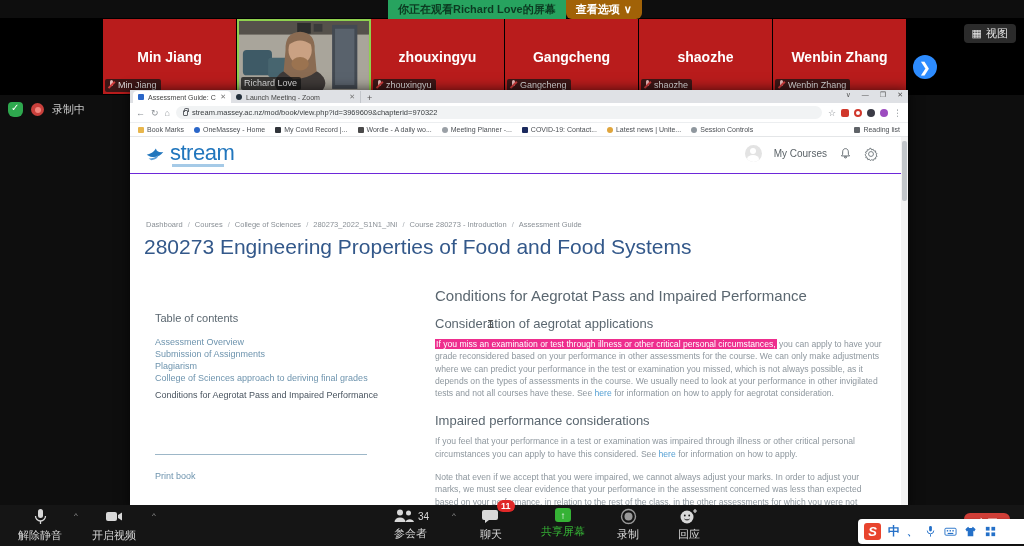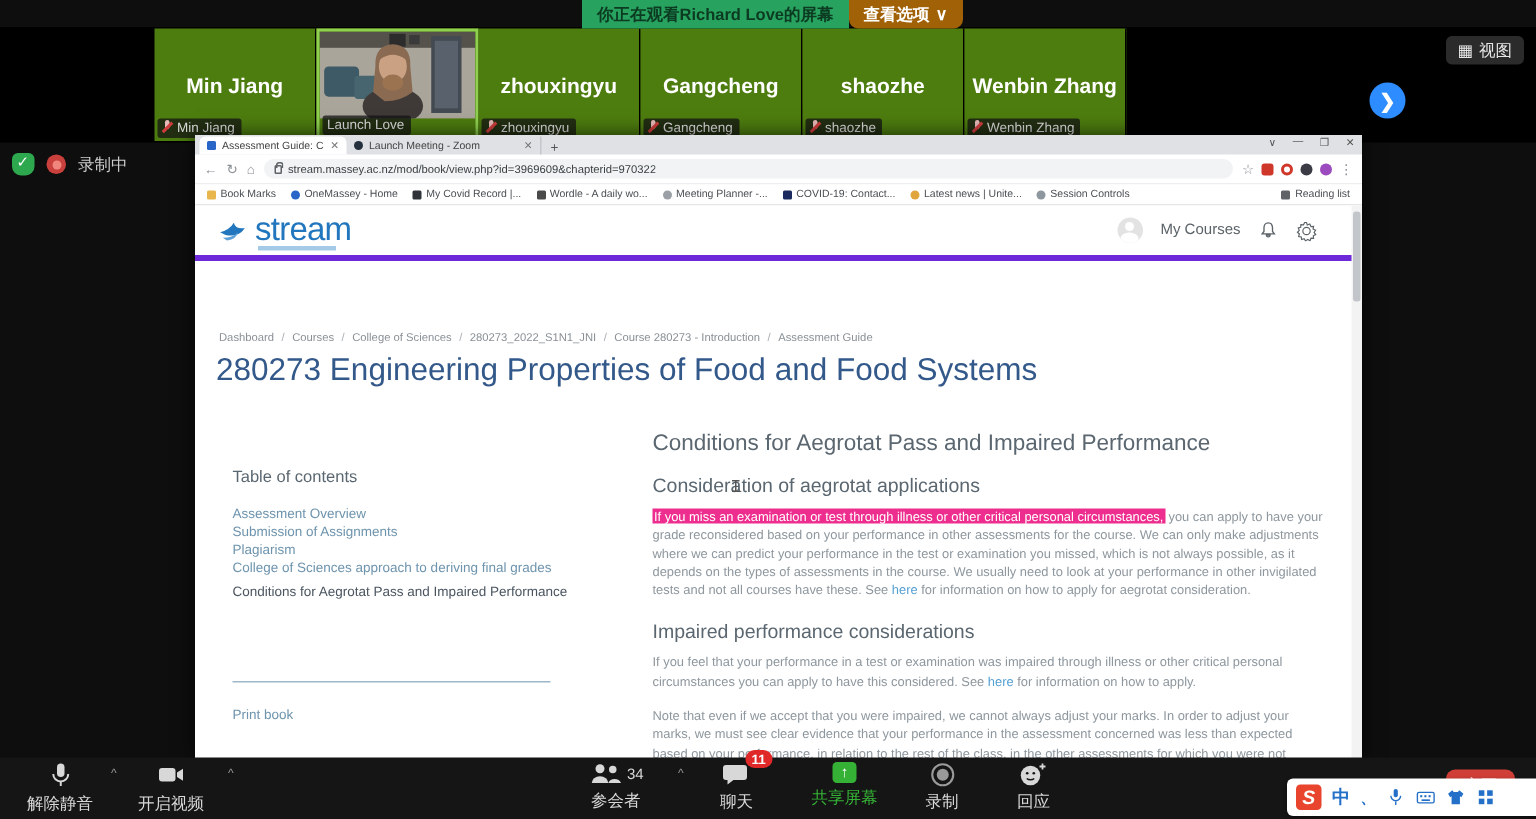--- a/index.html
+++ b/index.html
@@ -23,21 +23,21 @@
   
   .watch-banner { position:absolute; left:388px; top:0; height:19px; display:flex; z-index:50; }
   .watch-banner .green { background:#27a35f; color:#0c3b22; font-weight:bold; font-size:11px;
     display:flex; align-items:center; padding:0 10px; }
   .watch-banner .opts { background:#a16207; color:#fff; font-size:11px; font-weight:bold;
     display:flex; align-items:center; padding:0 10px; border-radius:0 0 6px 6px; gap:4px; }
 
   
   .video-strip { position:absolute; top:18px; left:0; width:1024px; height:77px; background:#000; }
   .tiles { position:absolute; left:103px; top:1px; height:75px; display:flex; }
-  .tile { width:108px; height:75px; background:#4d7c0f; border-right:1px solid #000;
+  .tile { width:134px; height:75px; background:#b91c1c; border-right:1px solid #000;
     position:relative; overflow:hidden; }
   .tile .pname { position:absolute; width:100%; top:30px; text-align:center;
     color:#fff; font-weight:bold; font-size:14px; }
   .tile .plabel { position:absolute; left:2px; bottom:2px; background:rgba(20,20,20,.75);
     color:#ddd; font-size:9px; padding:1px 4px 2px 3px; display:flex; align-items:center; gap:3px;
     border-radius:2px; }
   .tile.video-on { border:2px solid #8fd14f; }
   .muted-mini { position:relative; width:7px; height:10px; flex:0 0 auto; }
   .muted-mini::before { content:""; position:absolute; left:2px; top:0; width:3px; height:6px;
     background:#e8b9b9; border-radius:2px; }
@@ -93,21 +93,21 @@
     align-items:center; padding:0 8px; gap:10px; }
   .bm { display:flex; align-items:center; gap:3px; font-size:7px; color:#4b4f54; white-space:nowrap; }
   .bm .bfav { width:6px; height:6px; border-radius:1px; flex:0 0 auto; }
   .bm-reading { margin-left:auto; }
 
   
   .page { position:relative; height:371px; background:#fff; overflow:hidden; }
   .pg-scrollbar { position:absolute; right:0; top:0; width:7px; height:100%; background:#f3f3f3; }
   .pg-thumb { position:absolute; right:1px; top:4px; width:5px; height:60px; background:#c2c6ca; border-radius:2px; }
 
-  .stream-header { position:absolute; left:0; top:0; width:100%; height:37px; border-bottom:4px solid #6d28d9; }
+  .stream-header { position:absolute; left:0; top:0; width:100%; height:37px; border-bottom:1px solid #6d28d9; }
   .logo { position:absolute; left:14px; top:5px; display:flex; align-items:flex-start; gap:4px; }
   .swoosh { width:22px; height:22px; }
   .logo-text { font-size:22px; color:#2176bd; font-weight:normal; letter-spacing:-0.5px; line-height:22px; }
   .tagline { position:absolute; left:42px; top:27px; width:52px; height:3px; background:#7fb3dd; opacity:.7; }
   .hdr-right { position:absolute; right:30px; top:8px; display:flex; align-items:center; gap:12px; }
   .avatar { width:17px; height:17px; border-radius:50%; background:#e3e3e3; position:relative; overflow:hidden; }
   .avatar::before { content:""; position:absolute; left:5.5px; top:3px; width:6px; height:6px; border-radius:50%; background:#fff; }
   .avatar::after { content:""; position:absolute; left:2.5px; top:10px; width:12px; height:8px; border-radius:50%; background:#fff; }
   .mycourses { font-size:10px; color:#5b6368; }
 
@@ -194,21 +194,21 @@
           <rect x="77" y="3" width="9" height="8" fill="#3a3a3a"></rect>
           <rect x="4" y="30" width="30" height="26" rx="4" fill="#3e5a66"></rect>
           <rect x="30" y="38" width="24" height="20" rx="3" fill="#47656f"></rect>
           <ellipse cx="63" cy="64" rx="26" ry="16" fill="#3f3a38"></ellipse>
           <path d="M48 30 Q47 12 63 11 Q79 12 78 30 L80 52 Q70 60 56 60 L46 52 Z" fill="#8a6b52"></path>
           <ellipse cx="63" cy="30" rx="12" ry="14" fill="#caa183"></ellipse>
           <path d="M52 24 Q63 16 74 24 L74 20 Q63 10 52 20 Z" fill="#8a6b52"></path>
           <ellipse cx="63" cy="44" rx="9" ry="7" fill="#9b7350"></ellipse>
         </svg>
         <div class="plabel">
-          <span>Launch Love</span>
+          <span>Richard Love</span>
         </div>
       </div>
 
       <div class="tile">
         <div class="pname">zhouxingyu</div>
         <div class="plabel">
           <span class="muted-mini"></span>
           <span>zhouxingyu</span>
         </div>
       </div>

